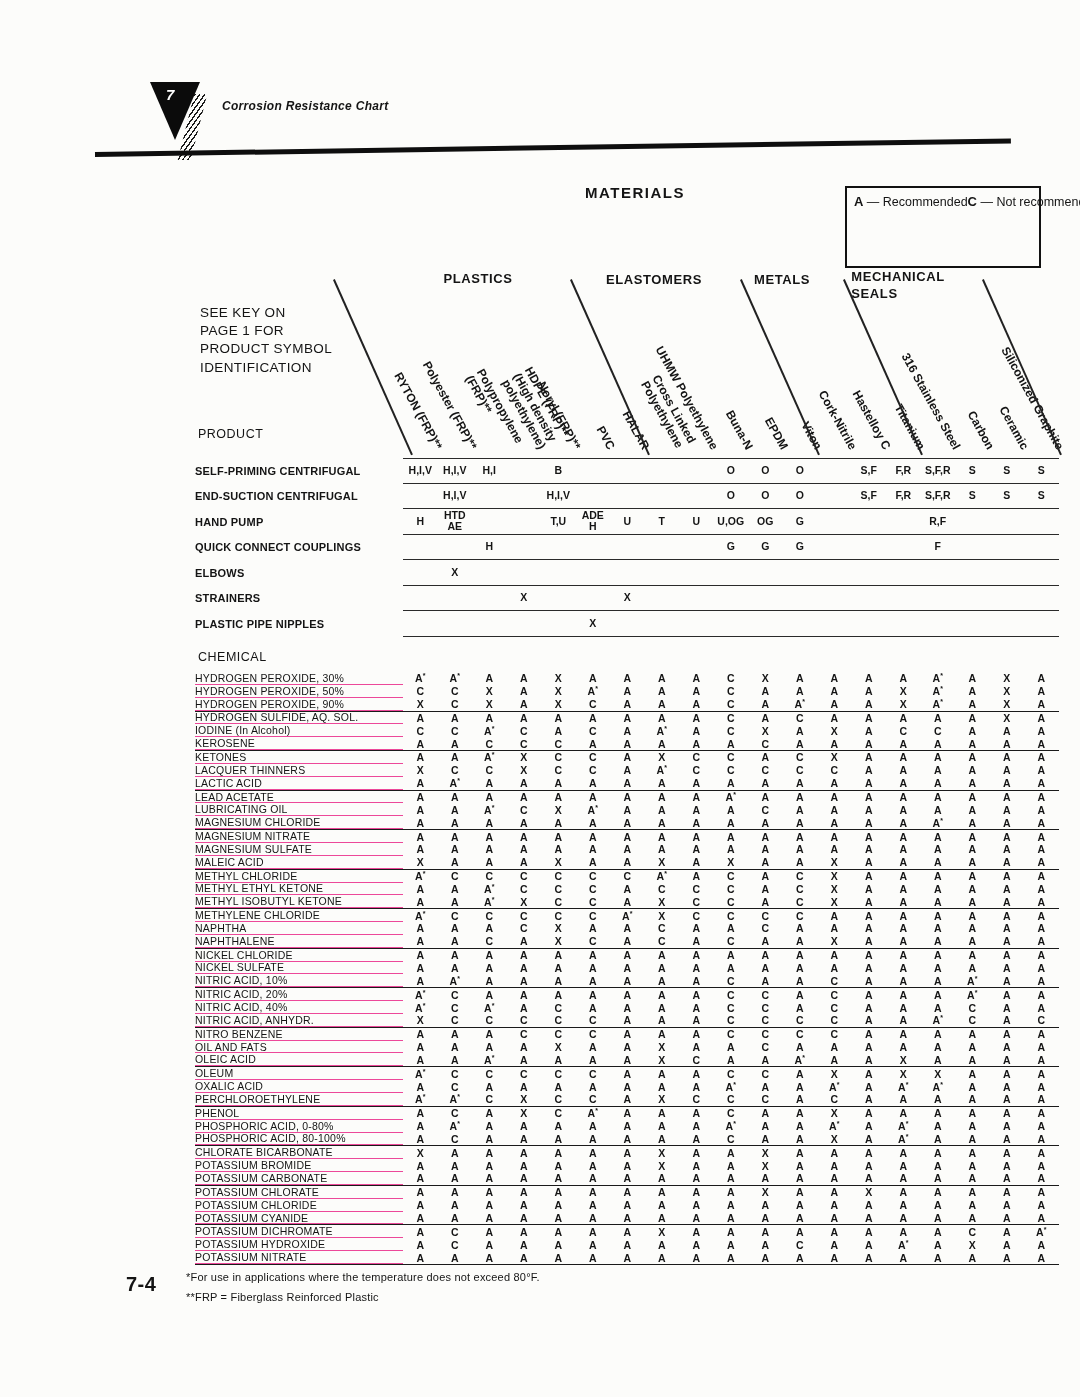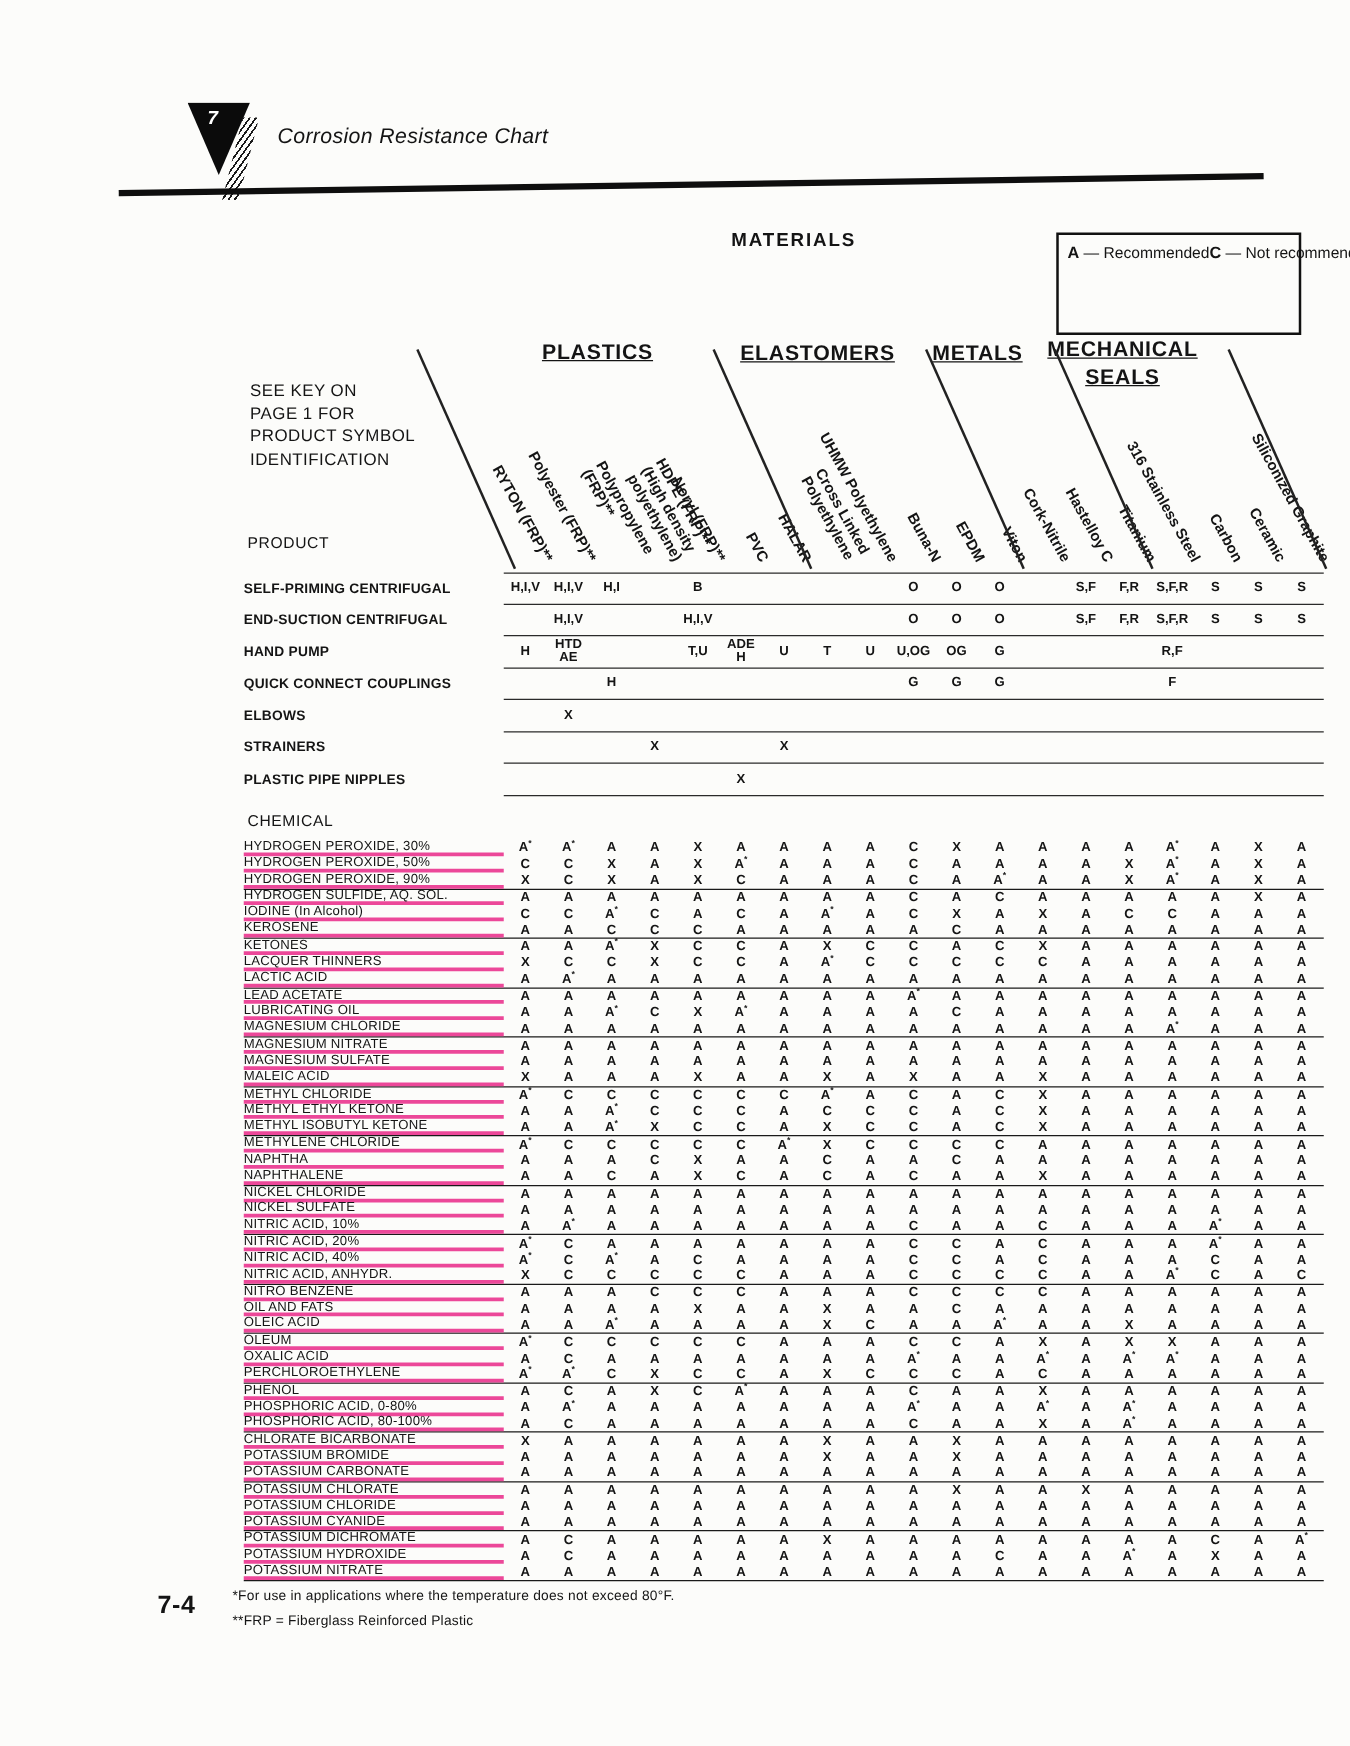--- a/index.html
+++ b/index.html
@@ -5,56 +5,56 @@
   html,body{margin:0;padding:0;background:#e8e8e6;}
   .page{position:relative;width:1080px;height:1397px;background:#fcfcfa;overflow:hidden;
         font-family:"Liberation Sans",sans-serif;color:#141414;}
   
   .tab-triangle{position:absolute;left:150px;top:82px;width:50px;height:58px;
     background:#0b0b0b;clip-path:polygon(0 0,100% 0,50% 100%);}
   .tab-hatch{position:absolute;left:186px;top:94px;width:13px;height:66px;
     background:repeating-linear-gradient(115deg,#1a1a1a 0 1.5px,transparent 1.5px 4.5px);
     transform:skewX(-14deg);}
   .tab-num{position:absolute;left:166px;top:86px;color:#fff;font-weight:bold;font-style:italic;font-size:15px;}
-  .doc-title{position:absolute;left:222px;top:99px;font-size:17px;font-weight:normal;font-style:italic;letter-spacing:.3px;}
+  .doc-title{position:absolute;left:222px;top:99px;font-size:12px;font-weight:bold;font-style:italic;letter-spacing:.3px;}
   .top-rule{position:absolute;left:95px;top:152px;width:916px;height:5px;background:#0e0e0e;
     transform:rotate(-0.85deg);transform-origin:left center;}
   
   .materials-title{position:absolute;left:540px;top:184px;width:190px;text-align:center;
     font-weight:bold;font-size:15px;letter-spacing:1.5px;}
   .legend-box{position:absolute;left:845px;top:186px;width:178px;height:66px;border:2px solid #111;
     padding:6px 7px;display:flex;flex-direction:row;justify-content:space-between;font-size:12.5px;}
   .legend-item{white-space:nowrap;}
   .legend-item b{font-size:13px;}
   .key-note{position:absolute;left:200px;top:304px;font-size:13.5px;letter-spacing:.4px;
     line-height:1.35;white-space:pre-line;}
   
-  .group-label{position:absolute;font-weight:bold;font-size:17px;letter-spacing:.6px;
-    text-align:center;transform:translateX(-50%);white-space:pre-line;line-height:1.3;text-decoration:underline;}
+  .group-label{position:absolute;font-weight:bold;font-size:13px;letter-spacing:.6px;
+    text-align:left;transform:translateX(-50%);white-space:pre-line;line-height:1.3;}
   .g0{left:478px;top:271px;} .g1{left:654px;top:272px;} .g2{left:782px;top:272px;} .g3{left:898px;top:269px;}
   .col-label{position:absolute;font-weight:bold;font-size:12px;line-height:1.08;white-space:pre;
     transform-origin:100% 100%;transform:rotate(61deg);}
   .diag{position:absolute;width:1.6px;height:192px;background:#222;transform-origin:50% 100%;transform:rotate(-24deg);}
   
   .sec-heading{position:absolute;font-weight:normal;font-size:12.5px;letter-spacing:.5px;}
   .product-heading{left:198px;top:427px;}
   .chemical-heading{left:198px;top:650px;}
   
   .product-table{position:absolute;left:195px;top:458px;width:864px;}
   .prow{display:flex;align-items:center;height:25.5px;}
   .plabel{width:208px;font-weight:bold;font-size:11px;letter-spacing:.2px;}
   .pvals{display:flex;align-self:stretch;align-items:center;border-bottom:1.5px solid #2a2a2a;width:655.5px;}
   .prow:first-child .pvals{border-top:1.2px solid #2a2a2a;}
   .pcell{width:34.5px;text-align:center;font-weight:bold;font-size:10.5px;line-height:1.05;white-space:pre-line;}
   
   .chem-table{position:absolute;left:195px;top:672px;width:864px;}
   .crow{display:flex;align-items:center;height:12.85px;}
   .crow.grp{border-bottom:1.8px solid #1a1a1a;}
   .clabel{width:208px;font-size:10.5px;letter-spacing:.2px;align-self:stretch;display:flex;
-    align-items:center;border-bottom:3px solid #ec4899;}
+    align-items:center;border-bottom:1px solid #ec4899;}
   .ccell{width:34.5px;text-align:center;font-weight:bold;font-size:10.5px;}
   sup{font-size:7px;line-height:0;}
   
   .page-num{position:absolute;left:126px;top:1273px;font-size:20px;font-weight:bold;letter-spacing:.5px;}
   .footnotes{position:absolute;left:186px;top:1268px;font-size:11px;line-height:1.8;letter-spacing:.2px;}
 </style>
 </head>
 <body>
 
 <div class="page">

